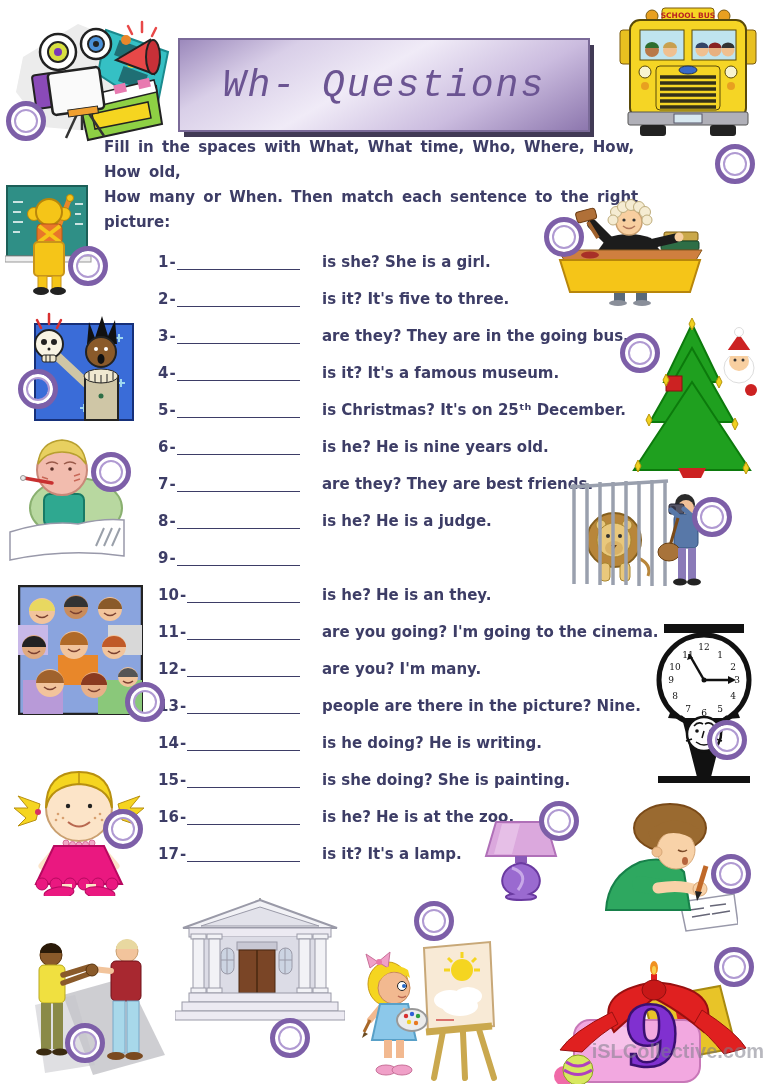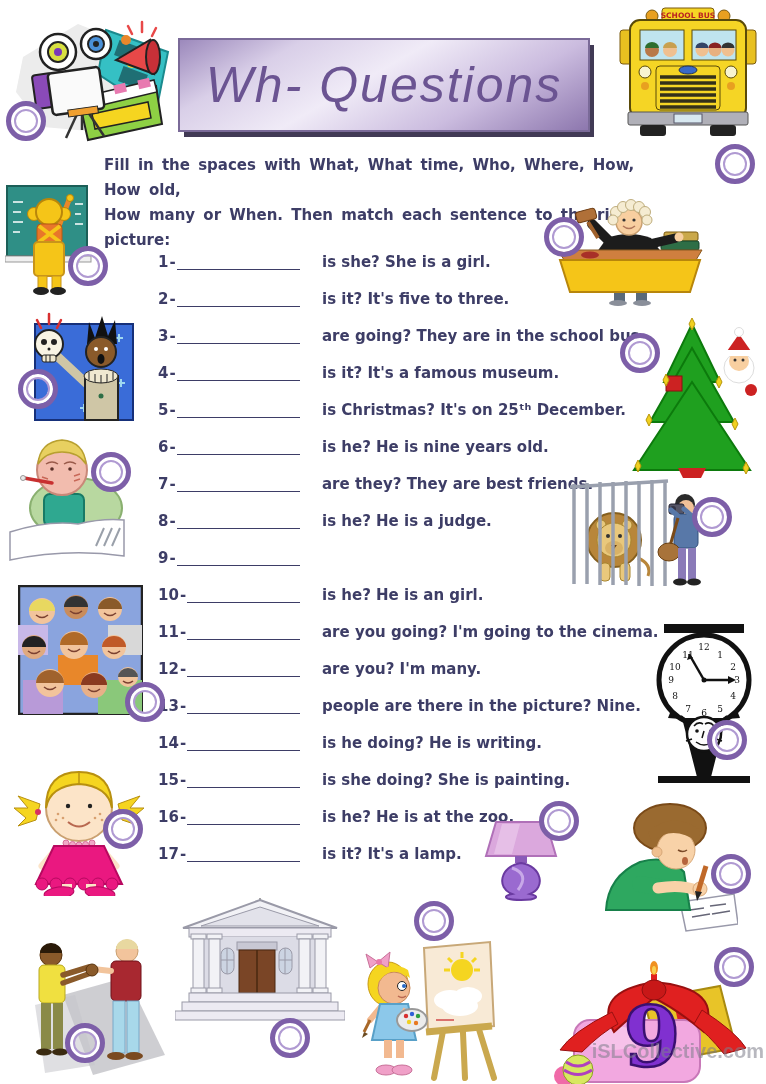--- a/index.html
+++ b/index.html
@@ -5,24 +5,24 @@
   html,body{margin:0;padding:0;background:#fff;}
   .page{position:relative;width:766px;height:1084px;background:#fff;overflow:hidden;
         font-family:"DejaVu Sans",sans-serif;color:#3d3d66;}
   .art{position:absolute;z-index:1;}
   .art svg{display:block;width:100%;height:100%;}
 
   .title-box{position:absolute;left:178px;top:38px;width:408px;height:90px;z-index:1;
     background:linear-gradient(150deg,#9c89bc 0%,#d9cfe8 22%,#f0ebf7 45%,#cbbcdf 72%,#8d77ae 100%);
     border:2px solid #7a6a98;box-shadow:5px 6px 0 -1px #413a55;
     display:flex;align-items:center;justify-content:center;}
-  .title-text{font-family:Liberation Sans, sans-serif;font-style:italic;font-size:50px;
+  .title-text{font-family:Liberation Mono, monospace;font-style:italic;font-size:38px;
     color:#6b5492;letter-spacing:2px;}
 
-  .instructions{position:absolute;left:104px;top:153px;width:570px;z-index:1;
+  .instructions{position:absolute;left:104px;top:135px;width:570px;z-index:1;
     font-size:15px;font-weight:bold;line-height:25px;word-spacing:3px;}
 
   .qlist{position:absolute;left:158px;top:243px;width:470px;z-index:1;}
   .q-row{height:37px;display:flex;align-items:center;font-size:15px;font-weight:bold;}
   .q-lead{display:flex;align-items:center;width:142px;flex:0 0 142px;}
   .q-num{white-space:nowrap;}
   .q-dash{margin:0 1px 0 1px;}
   .q-blank{flex:1;height:15px;border-bottom:1.6px solid #3d3d66;}
   .q-text{margin-left:22px;white-space:nowrap;}
 
@@ -64,21 +64,21 @@
           <span class="q-blank"></span>
         </span>
         <span class="q-text">is it? It's five to three.</span>
       </div>
     <div class="q-row">
         <span class="q-lead">
           <span class="q-num">3</span>
           <span class="q-dash">-</span>
           <span class="q-blank"></span>
         </span>
-        <span class="q-text">are going? They are in the school bus.</span>
+        <span class="q-text">are they? They are in the going bus.</span>
       </div>
     <div class="q-row">
         <span class="q-lead">
           <span class="q-num">4</span>
           <span class="q-dash">-</span>
           <span class="q-blank"></span>
         </span>
         <span class="q-text">is it? It's a famous museum.</span>
       </div>
     <div class="q-row">
@@ -119,21 +119,21 @@
           <span class="q-dash">-</span>
           <span class="q-blank"></span>
         </span>
       </div>
     <div class="q-row">
         <span class="q-lead">
           <span class="q-num">10</span>
           <span class="q-dash">-</span>
           <span class="q-blank"></span>
         </span>
-        <span class="q-text">is he? He is an girl.</span>
+        <span class="q-text">is he? He is an they.</span>
       </div>
     <div class="q-row">
         <span class="q-lead">
           <span class="q-num">11</span>
           <span class="q-dash">-</span>
           <span class="q-blank"></span>
         </span>
         <span class="q-text">are you going? I'm going to the cinema.</span>
       </div>
     <div class="q-row">

